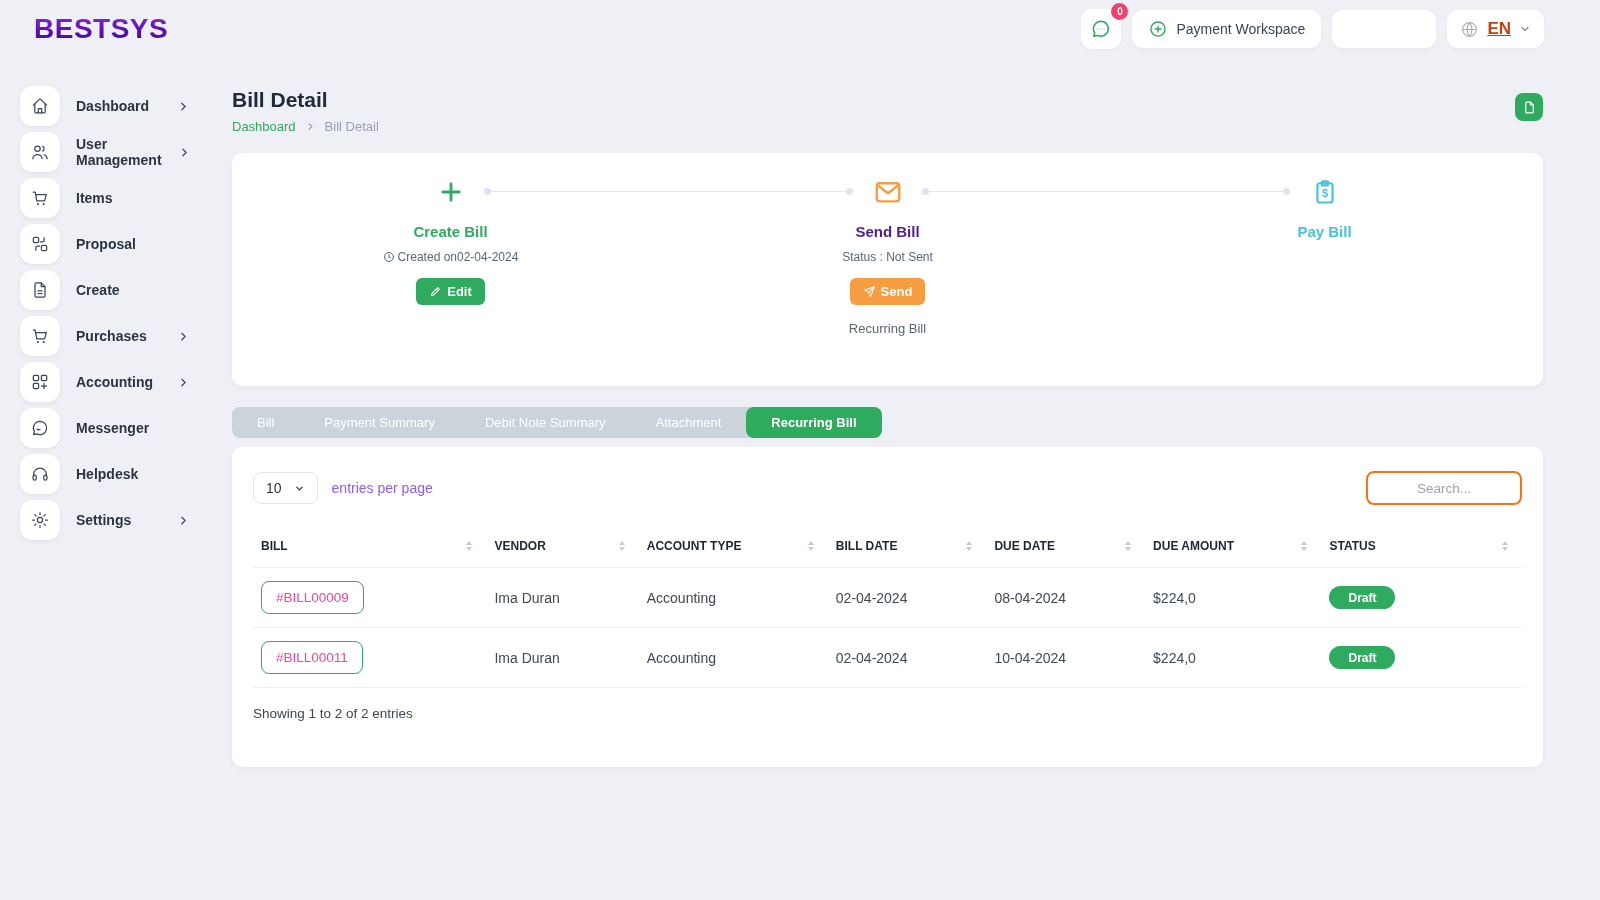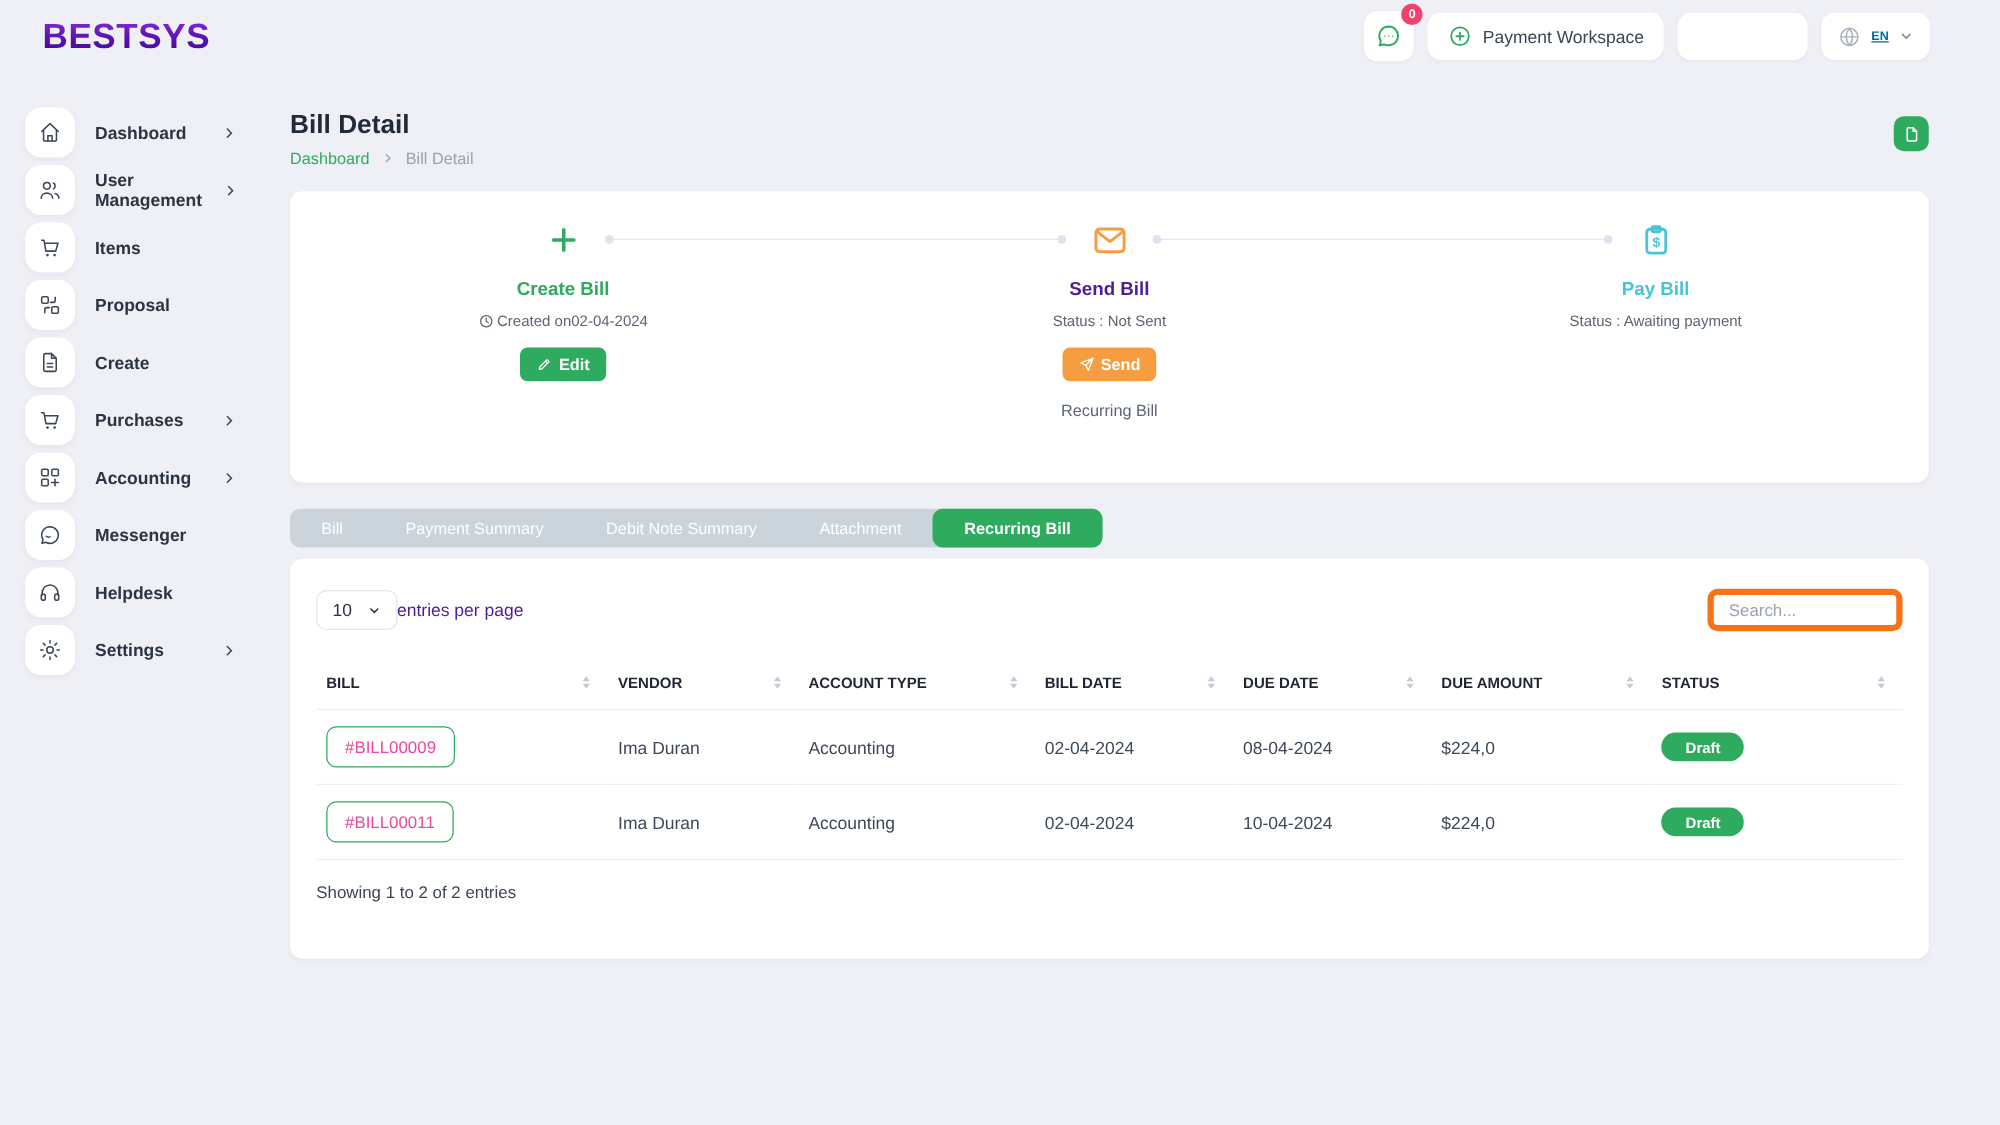--- a/index.html
+++ b/index.html
@@ -15,21 +15,21 @@
   .topbar-right { margin-left:auto; display:flex; align-items:center; gap:11px; }
   .pill { background:#fff; border-radius:11px; height:38px; display:flex; align-items:center;
           box-shadow:0 1px 3px rgba(35,45,70,.04); }
   .chat-pill { width:40px; height:40px; justify-content:center; position:relative; cursor:pointer; }
   .badge { position:absolute; top:-6px; right:-7px; background:#f1416c; color:#fff; font-size:10px;
            font-weight:700; min-width:17px; height:17px; padding:0 4px; border-radius:9px;
            display:flex; align-items:center; justify-content:center; }
   .cw-pill { padding:0 16px; gap:8px; font-size:14px; color:#3a4454; font-weight:500; cursor:pointer; }
   .empty-pill { width:104px; cursor:pointer; }
   .lang-pill { padding:0 13px; gap:8px; cursor:pointer; }
-  .lang-text { color:#0369a1; font-weight:700; font-size:10px;text-decoration:underline; }
+  .lang-text { color:#c2410c; font-weight:700; font-size:17px;text-decoration:underline; }
 
   
   .layout { display:flex; }
   aside { width:232px; flex:0 0 232px; padding:28px 42px 0 20px; }
   .side-item { display:flex; align-items:center; gap:16px; margin-bottom:6px; cursor:pointer; }
   .icon-tile { width:40px; height:40px; background:#fff; border-radius:13px; display:flex;
                align-items:center; justify-content:center; flex:0 0 auto;
                box-shadow:0 2px 5px rgba(35,45,70,.05); }
   .side-label { font-size:14px; font-weight:600; color:#2b3443; }
   .side-chevron { margin-left:auto; display:flex; }
@@ -68,24 +68,24 @@
   
   .tabs { margin-top:21px; display:inline-flex; background:#ccd4db; border-radius:8px; }
   .tab { height:31px; line-height:31px; padding:0 25px; font-size:13px; color:#fff; cursor:pointer; white-space:nowrap; }
   .tab.active { background:#2eab5e; border-radius:8px; font-weight:600; }
 
   
   .table-card { margin-top:9px; padding:24px 21px 0; }
   .controls { display:flex; align-items:center; }
   .page-size { display:flex; align-items:center; gap:12px; border:1px solid #e3e6ef; border-radius:8px;
                padding:7px 12px; background:#fff; font-size:14px; color:#2b3443; cursor:pointer; }
-  .controls-label { font-size:14px; color:#4c1d95; }
-  .search-input { margin-left:auto; width:156px; height:34px; border:5px solid #f97316; border-radius:8px;
+  .controls-label { margin-left:14px; font-size:14px; color:#8b5cf6; }
+  .search-input { margin-left:auto; width:156px; height:34px; border:2px solid #f97316; border-radius:8px;
                   padding:0 12px; font-size:13.5px; color:#3a4454; outline:none;
-                  font-family:"Liberation Sans",sans-serif; }
+                  font-family:"Liberation Sans",sans-serif;text-align:center; }
   .search-input::placeholder { color:#9aa1b0; }
 
   table { width:100%; border-collapse:collapse; margin-top:24px; }
   thead th { font-size:12px; font-weight:700; color:#1f2531; text-align:left; padding:10px 8px 14px; }
   .th-inner { display:flex; align-items:center; }
   .sort-icon { margin-left:auto; display:flex; flex-direction:column; align-items:center; cursor:pointer; padding-right:6px; }
   .sort-up { width:0; height:0; border-left:3.5px solid transparent; border-right:3.5px solid transparent;
              border-bottom:4.5px solid #c6cbd6; margin-bottom:2.5px; }
   .sort-down { width:0; height:0; border-left:3.5px solid transparent; border-right:3.5px solid transparent;
              border-top:4.5px solid #c6cbd6; }
@@ -360,21 +360,20 @@
 
       <div class="step">
         <div class="step-icon">
           <svg width="28" height="28" viewBox="0 0 24 24" fill="none" stroke="#47c4d8" stroke-width="1.9" stroke-linecap="round" stroke-linejoin="round">
             <rect x="5.5" y="4.5" width="13" height="16.5" rx="2.2"></rect>
               <rect x="9.2" y="2.8" width="5.6" height="3.6" rx="1.1"></rect>
             <text x="12" y="16.6" font-size="9.5" font-weight="bold" text-anchor="middle" fill="#47c4d8" stroke="none" font-family="Liberation Sans, sans-serif">$</text>
           </svg>
         </div>
         <div class="step-title t-cyan">Pay Bill</div>
-        <div class="step-status">Status : Awaiting payment</div>
       </div>
     </section>
 
     
     <nav class="tabs">
       <div class="tab">Bill</div>
       <div class="tab">Payment Summary</div>
       <div class="tab">Debit Note Summary</div>
       <div class="tab">Attachment</div>
       <div class="tab active">Recurring Bill</div>

